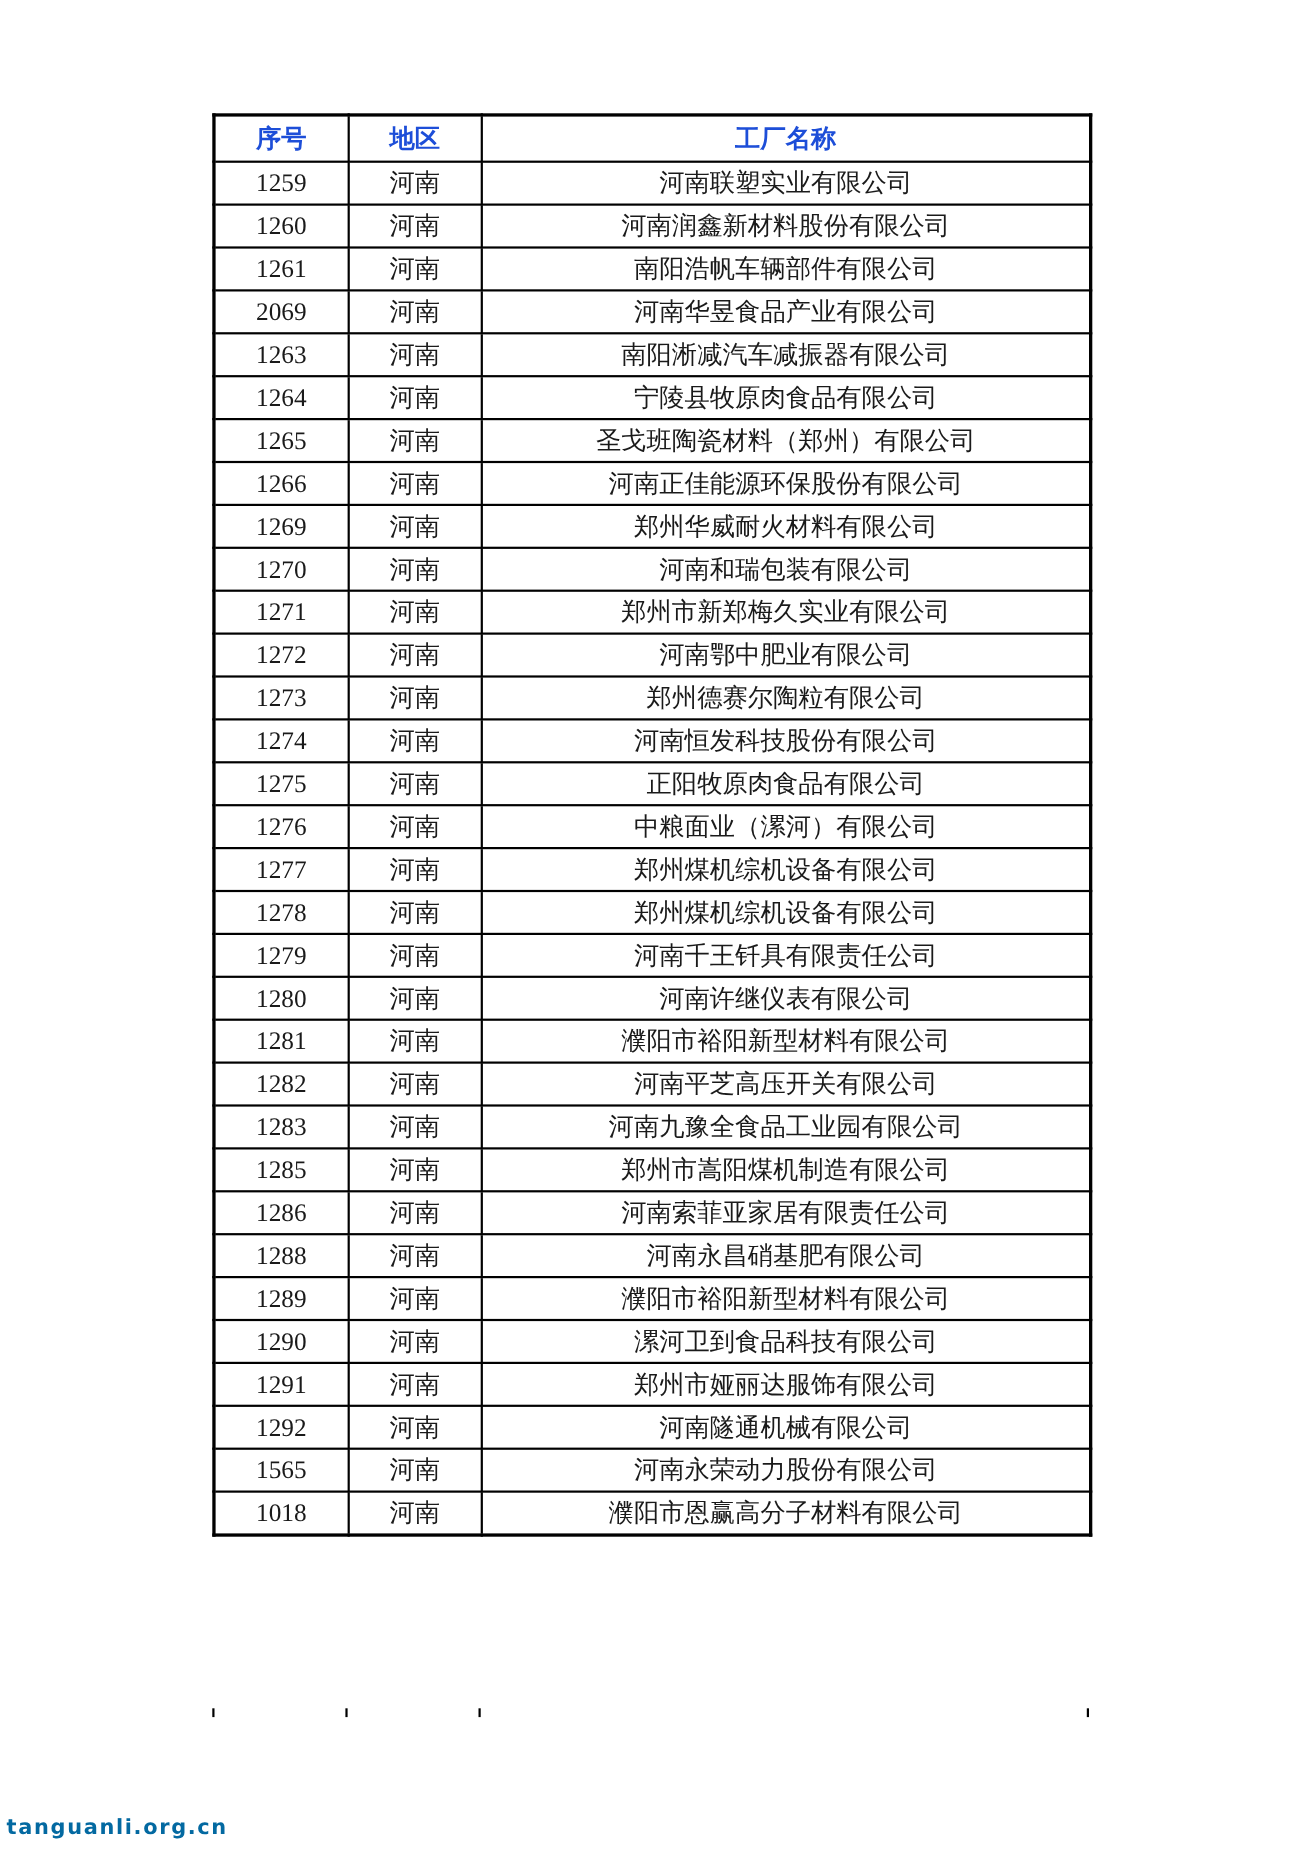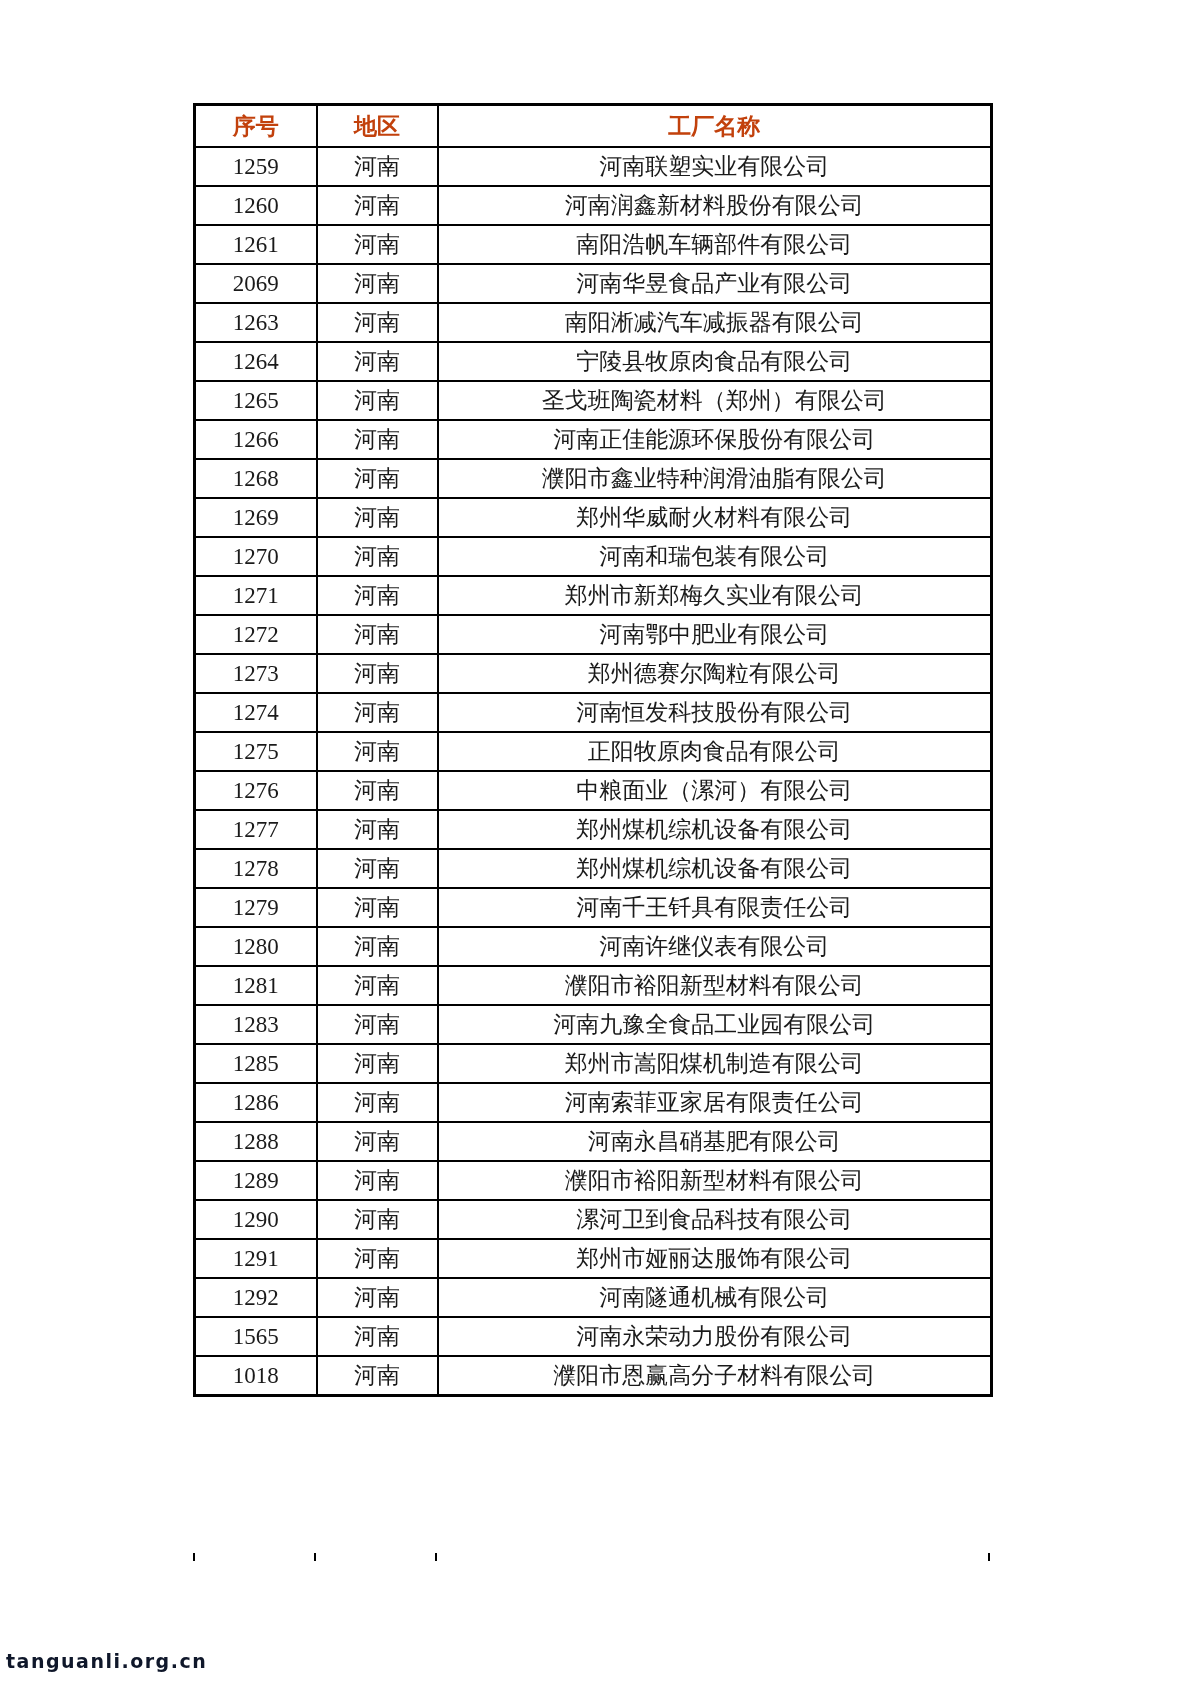--- a/index.html
+++ b/index.html
@@ -32,21 +32,21 @@
     vertical-align: middle;
     padding: 0 4px;
     overflow: hidden;
     white-space: nowrap;
   }
   .factory-table thead th {
     height: 40px;
     font-family: Liberation Sans, sans-serif;
     font-weight: bold;
     font-size: 23px;
-    color: #c2410c;
+    color: #1d4ed8;
   }
   .factory-table tbody td {
     height: 37px;
     font-family: "Liberation Serif", "DejaVu Serif", serif;
     font-size: 23px;
     font-weight: normal;
   }
   .col-serial { width: 122px; }
   .col-region { width: 121px; }
   .col-factory { width: 554px; }
@@ -126,25 +126,20 @@
         <td>1265</td>
         <td>河南</td>
         <td>圣戈班陶瓷材料（郑州）有限公司</td>
       </tr>
       <tr>
         <td>1266</td>
         <td>河南</td>
         <td>河南正佳能源环保股份有限公司</td>
       </tr>
       <tr>
-        <td>1268</td>
-        <td>河南</td>
-        <td>濮阳市鑫业特种润滑油脂有限公司</td>
-      </tr>
-      <tr>
         <td>1269</td>
         <td>河南</td>
         <td>郑州华威耐火材料有限公司</td>
       </tr>
       <tr>
         <td>1270</td>
         <td>河南</td>
         <td>河南和瑞包装有限公司</td>
       </tr>
       <tr>
@@ -194,20 +189,25 @@
       </tr>
       <tr>
         <td>1280</td>
         <td>河南</td>
         <td>河南许继仪表有限公司</td>
       </tr>
       <tr>
         <td>1281</td>
         <td>河南</td>
         <td>濮阳市裕阳新型材料有限公司</td>
+      </tr>
+      <tr>
+        <td>1282</td>
+        <td>河南</td>
+        <td>河南平芝高压开关有限公司</td>
       </tr>
       <tr>
         <td>1283</td>
         <td>河南</td>
         <td>河南九豫全食品工业园有限公司</td>
       </tr>
       <tr>
         <td>1285</td>
         <td>河南</td>
         <td>郑州市嵩阳煤机制造有限公司</td>
@@ -253,13 +253,13 @@
         <td>濮阳市恩赢高分子材料有限公司</td>
       </tr>
     </tbody>
 </table>
 
 <div class="stub stub-1"></div>
 <div class="stub stub-2"></div>
 <div class="stub stub-3"></div>
 <div class="stub stub-4"></div>
 
-<div class="watermark" style="color: #0f172a; text-align: right;">tanguanli.org.cn</div>
+<div class="watermark" style="color: #0369a1; text-align: right;">tanguanli.org.cn</div>
 
 </body></html>

